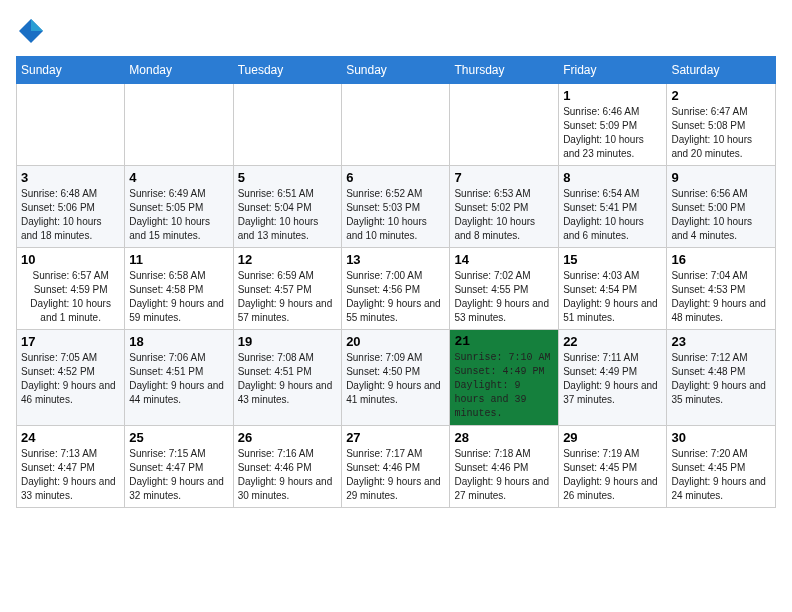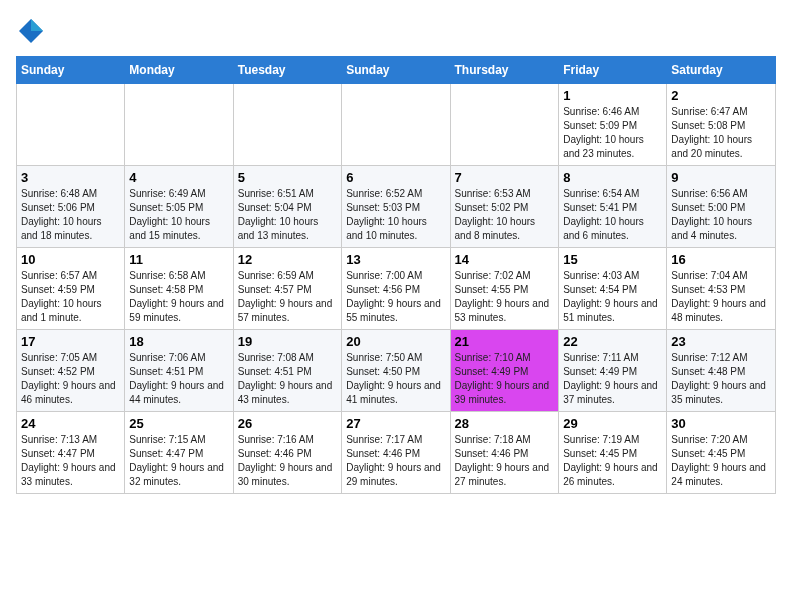--- a/index.html
+++ b/index.html
@@ -48,21 +48,21 @@
       width: 100%;
       border-collapse: collapse;
       font-size: 11px;
     }
     .calendar th {
       background-color: #2b7cd3;
       color: #fff;
       padding: 6px 4px;
       text-align: left;
       font-size: 12px;
-      font-weight: bold;
+      font-weight: normal;
       border: 1px solid #2b7cd3;
     }
     .calendar td {
       border: 1px solid #ccc;
       vertical-align: top;
       padding: 4px;
       width: 110px;
       min-height: 80px;
       background: #fff;
     }
@@ -176,21 +176,21 @@
         <td style="background: rgb(245, 247, 250);">
           <span class="day-number">9</span>
           <div class="day-info" style="white-space: pre-line;">Sunrise: 6:56 AM
 Sunset: 5:00 PM
 Daylight: 10 hours and 4 minutes.</div>
         </td>
       </tr>
       <tr>
         <td>
           <span class="day-number">10</span>
-          <div class="day-info" style="white-space: pre-line;">Sunrise: 6:57 AM
+          <div class="day-info" style="white-space: pre-line; text-align: center;">Sunrise: 6:57 AM
 Sunset: 4:59 PM
 Daylight: 10 hours and 1 minute.</div>
         </td>
         <td>
           <span class="day-number">11</span>
           <div class="day-info" style="white-space: pre-line;">Sunrise: 6:58 AM
 Sunset: 4:58 PM
 Daylight: 9 hours and 59 minutes.</div>
         </td>
         <td>
@@ -238,25 +238,25 @@
 Daylight: 9 hours and 44 minutes.</div>
         </td>
         <td style="background: rgb(245, 247, 250);">
           <span class="day-number">19</span>
           <div class="day-info" style="white-space: pre-line;">Sunrise: 7:08 AM
 Sunset: 4:51 PM
 Daylight: 9 hours and 43 minutes.</div>
         </td>
         <td style="background: rgb(245, 247, 250);">
           <span class="day-number">20</span>
-          <div class="day-info" style="white-space: pre-line;">Sunrise: 7:50 AM
+          <div class="day-info" style="white-space: pre-line;">Sunrise: 7:09 AM
 Sunset: 4:50 PM
 Daylight: 9 hours and 41 minutes.</div>
         </td>
-        <td style="background: #d946ef;">
+        <td style="background: #15803d; font-family: Liberation Mono, monospace;">
           <span class="day-number">21</span>
           <div class="day-info" style="white-space: pre-line;">Sunrise: 7:10 AM
 Sunset: 4:49 PM
 Daylight: 9 hours and 39 minutes.</div>
         </td>
         <td style="background: rgb(245, 247, 250);">
           <span class="day-number">22</span>
           <div class="day-info" style="white-space: pre-line;">Sunrise: 7:11 AM
 Sunset: 4:49 PM
 Daylight: 9 hours and 37 minutes.</div>

